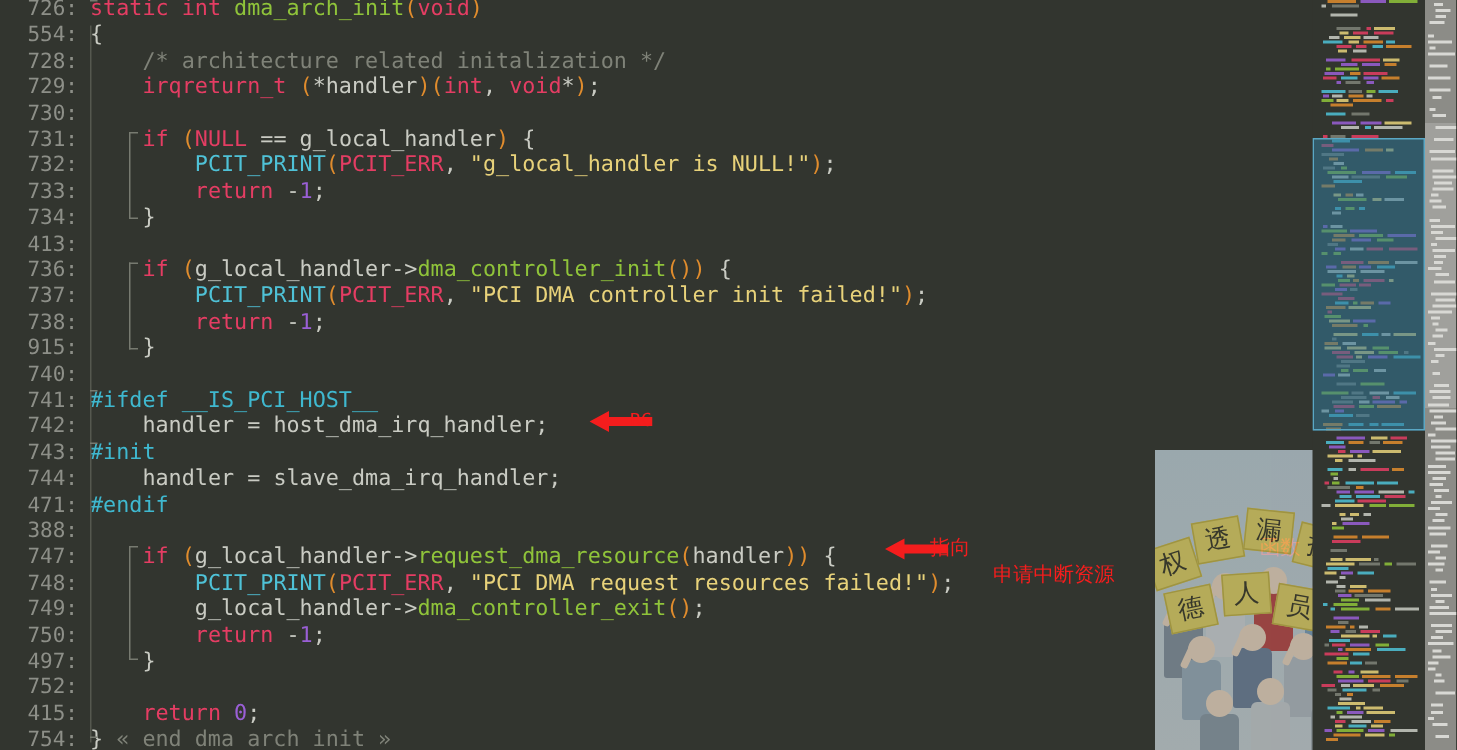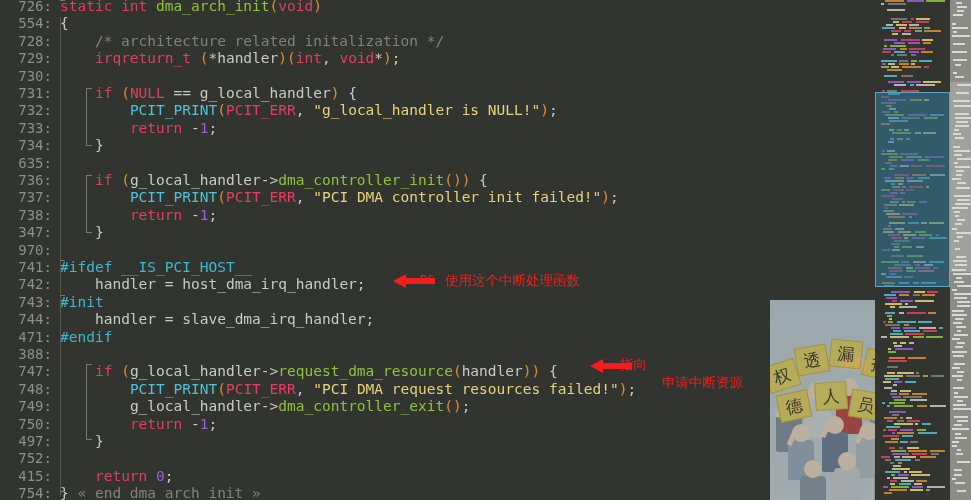--- a/index.html
+++ b/index.html
@@ -95,26 +95,26 @@
     <div class="code-area" id="code-area">
         <div class="line" style="top: -2px; position: absolute;"><span class="ln">726</span><span class="txt"><span class="kw">static</span><span class="id"> </span><span class="kw">int</span><span class="id"> </span><span class="fn">dma_arch_init</span><span class="pun">(</span><span class="kw">void</span><span class="pun">)</span></span></div>
         <div class="line" style="top: 15.4px; position: absolute;"><span class="ln">554</span><span class="txt"><span class="id">{</span></span></div>
         <div class="line" style="top: 32.8px; position: absolute;"><span class="ln">728</span><span class="txt"><span class="cmt">    /* architecture related initalization */</span></span></div>
         <div class="line" style="top: 50.2px; position: absolute;"><span class="ln">729</span><span class="txt"><span class="id"> </span><span class="id"> </span><span class="id"> </span><span class="id"> </span><span class="typ">irqreturn_t</span><span class="id"> </span><span class="pun">(</span><span class="id">*</span><span class="id">handler</span><span class="pun">)</span><span class="pun">(</span><span class="kw">int</span><span class="id">,</span><span class="id"> </span><span class="kw">void</span><span class="id">*</span><span class="pun">)</span><span class="id">;</span></span></div>
         <div class="line" style="top: 67.6px; position: absolute;"><span class="ln">730</span><span class="txt"></span></div>
         <div class="line" style="top: 85px; position: absolute;"><span class="ln">731</span><span class="txt"><span class="id"> </span><span class="id"> </span><span class="id"> </span><span class="id"> </span><span class="kw">if</span><span class="id"> </span><span class="pun">(</span><span class="kw">NULL</span><span class="id"> </span><span class="id">=</span><span class="id">=</span><span class="id"> </span><span class="id">g_local_handler</span><span class="pun">)</span><span class="id"> </span><span class="id">{</span></span></div>
         <div class="line" style="top: 102.4px; position: absolute;"><span class="ln">732</span><span class="txt"><span class="id"> </span><span class="id"> </span><span class="id"> </span><span class="id"> </span><span class="id"> </span><span class="id"> </span><span class="id"> </span><span class="id"> </span><span class="cy">PCIT_PRINT</span><span class="pun">(</span><span class="kw">PCIT_ERR</span><span class="id">,</span><span class="id"> </span><span class="str">"g_local_handler is NULL!"</span><span class="pun">)</span><span class="id">;</span></span></div>
         <div class="line" style="top: 119.8px; position: absolute;"><span class="ln">733</span><span class="txt"><span class="id"> </span><span class="id"> </span><span class="id"> </span><span class="id"> </span><span class="id"> </span><span class="id"> </span><span class="id"> </span><span class="id"> </span><span class="kw">return</span><span class="id"> </span><span class="id">-</span><span class="num">1</span><span class="id">;</span></span></div>
         <div class="line" style="top: 137.2px; position: absolute;"><span class="ln">734</span><span class="txt"><span class="id"> </span><span class="id"> </span><span class="id"> </span><span class="id"> </span><span class="id">}</span></span></div>
-        <div class="line" style="top: 154.6px; position: absolute;"><span class="ln">635</span><span class="txt"></span></div>
+        <div class="line" style="top: 154.6px; position: absolute;"><span class="ln">413</span><span class="txt"></span></div>
         <div class="line" style="top: 172px; position: absolute;"><span class="ln">736</span><span class="txt"><span class="id"> </span><span class="id"> </span><span class="id"> </span><span class="id"> </span><span class="kw">if</span><span class="id"> </span><span class="pun">(</span><span class="id">g_local_handler</span><span class="id">-</span><span class="id">&gt;</span><span class="fn">dma_controller_init</span><span class="pun">(</span><span class="pun">)</span><span class="pun">)</span><span class="id"> </span><span class="id">{</span></span></div>
         <div class="line" style="top: 189.4px; position: absolute;"><span class="ln">737</span><span class="txt"><span class="id"> </span><span class="id"> </span><span class="id"> </span><span class="id"> </span><span class="id"> </span><span class="id"> </span><span class="id"> </span><span class="id"> </span><span class="cy">PCIT_PRINT</span><span class="pun">(</span><span class="kw">PCIT_ERR</span><span class="id">,</span><span class="id"> </span><span class="str">"PCI DMA controller init failed!"</span><span class="pun">)</span><span class="id">;</span></span></div>
         <div class="line" style="top: 206.8px; position: absolute;"><span class="ln">738</span><span class="txt"><span class="id"> </span><span class="id"> </span><span class="id"> </span><span class="id"> </span><span class="id"> </span><span class="id"> </span><span class="id"> </span><span class="id"> </span><span class="kw">return</span><span class="id"> </span><span class="id">-</span><span class="num">1</span><span class="id">;</span></span></div>
-        <div class="line" style="top: 224.2px; position: absolute;"><span class="ln">347</span><span class="txt"><span class="id"> </span><span class="id"> </span><span class="id"> </span><span class="id"> </span><span class="id">}</span></span></div>
-        <div class="line" style="top: 241.6px; position: absolute;"><span class="ln">970</span><span class="txt"></span></div>
+        <div class="line" style="top: 224.2px; position: absolute;"><span class="ln">915</span><span class="txt"><span class="id"> </span><span class="id"> </span><span class="id"> </span><span class="id"> </span><span class="id">}</span></span></div>
+        <div class="line" style="top: 241.6px; position: absolute;"><span class="ln">740</span><span class="txt"></span></div>
         <div class="line" style="top: 259px; position: absolute;"><span class="ln">741</span><span class="txt"><span class="mac">#ifdef</span><span class="mac"> __IS_PCI_HOST__</span></span></div>
         <div class="line" style="top: 276.4px; position: absolute;"><span class="ln">742</span><span class="txt"><span class="id"> </span><span class="id"> </span><span class="id"> </span><span class="id"> </span><span class="id">handler</span><span class="id"> </span><span class="id">=</span><span class="id"> </span><span class="id">host_dma_irq_handler</span><span class="id">;</span></span></div>
         <div class="line" style="top: 293.8px; position: absolute;"><span class="ln">743</span><span class="txt"><span class="mac">#init</span><span class="mac"></span></span></div>
         <div class="line" style="top: 311.2px; position: absolute;"><span class="ln">744</span><span class="txt"><span class="id"> </span><span class="id"> </span><span class="id"> </span><span class="id"> </span><span class="id">handler</span><span class="id"> </span><span class="id">=</span><span class="id"> </span><span class="id">slave_dma_irq_handler</span><span class="id">;</span></span></div>
         <div class="line" style="top: 328.6px; position: absolute;"><span class="ln">471</span><span class="txt"><span class="mac">#endif</span><span class="mac"></span></span></div>
         <div class="line" style="top: 346px; position: absolute;"><span class="ln">388</span><span class="txt"></span></div>
         <div class="line" style="top: 363.4px; position: absolute;"><span class="ln">747</span><span class="txt"><span class="id"> </span><span class="id"> </span><span class="id"> </span><span class="id"> </span><span class="kw">if</span><span class="id"> </span><span class="pun">(</span><span class="id">g_local_handler</span><span class="id">-</span><span class="id">&gt;</span><span class="fn">request_dma_resource</span><span class="pun">(</span><span class="id">handler</span><span class="pun">)</span><span class="pun">)</span><span class="id"> </span><span class="id">{</span></span></div>
         <div class="line" style="top: 380.8px; position: absolute;"><span class="ln">748</span><span class="txt"><span class="id"> </span><span class="id"> </span><span class="id"> </span><span class="id"> </span><span class="id"> </span><span class="id"> </span><span class="id"> </span><span class="id"> </span><span class="cy">PCIT_PRINT</span><span class="pun">(</span><span class="kw">PCIT_ERR</span><span class="id">,</span><span class="id"> </span><span class="str">"PCI DMA request resources failed!"</span><span class="pun">)</span><span class="id">;</span></span></div>
         <div class="line" style="top: 398.2px; position: absolute;"><span class="ln">749</span><span class="txt"><span class="id"> </span><span class="id"> </span><span class="id"> </span><span class="id"> </span><span class="id"> </span><span class="id"> </span><span class="id"> </span><span class="id"> </span><span class="id">g_local_handler</span><span class="id">-</span><span class="id">&gt;</span><span class="fn">dma_controller_exit</span><span class="pun">(</span><span class="pun">)</span><span class="id">;</span></span></div>
         <div class="line" style="top: 415.6px; position: absolute;"><span class="ln">750</span><span class="txt"><span class="id"> </span><span class="id"> </span><span class="id"> </span><span class="id"> </span><span class="id"> </span><span class="id"> </span><span class="id"> </span><span class="id"> </span><span class="kw">return</span><span class="id"> </span><span class="id">-</span><span class="num">1</span><span class="id">;</span></span></div>
@@ -143,21 +143,20 @@
     <div class="foldline" style="left:60px;top:260px;width:5px;height:1px;"></div>
     <div class="foldline" style="left:60px;top:295px;width:5px;height:1px;"></div>
   </div>
 
   <div class="arrow" style="left:393px;top:273px;">
     <svg width="42" height="16" viewBox="0 0 42 16">
       <polygon points="0,8 13,1 13,5 42,5 42,11 13,11 13,15" fill="#f41d1d"></polygon>
     </svg>
   </div>
   <div class="anno anno-mono" style="left:420px;top:273px;font-size:12px;">RC</div>
-  <div class="anno" style="left:445px;top:272px;font-size:13.5px;">使用这个中断处理函数</div>
 
   <div class="arrow" style="left:590px;top:358px;">
     <svg width="42" height="16" viewBox="0 0 42 16">
       <polygon points="0,8 13,1 13,5 42,5 42,11 13,11 13,15" fill="#f41d1d"></polygon>
     </svg>
   </div>
   <div class="anno" style="left:620px;top:356px;font-size:13.5px;">指向</div>
   <div class="anno" style="left:840px;top:356px;font-size:13.5px;">函数</div>
   <div class="anno" style="left:662px;top:374px;font-size:13.5px;">申请中断资源</div>
 

